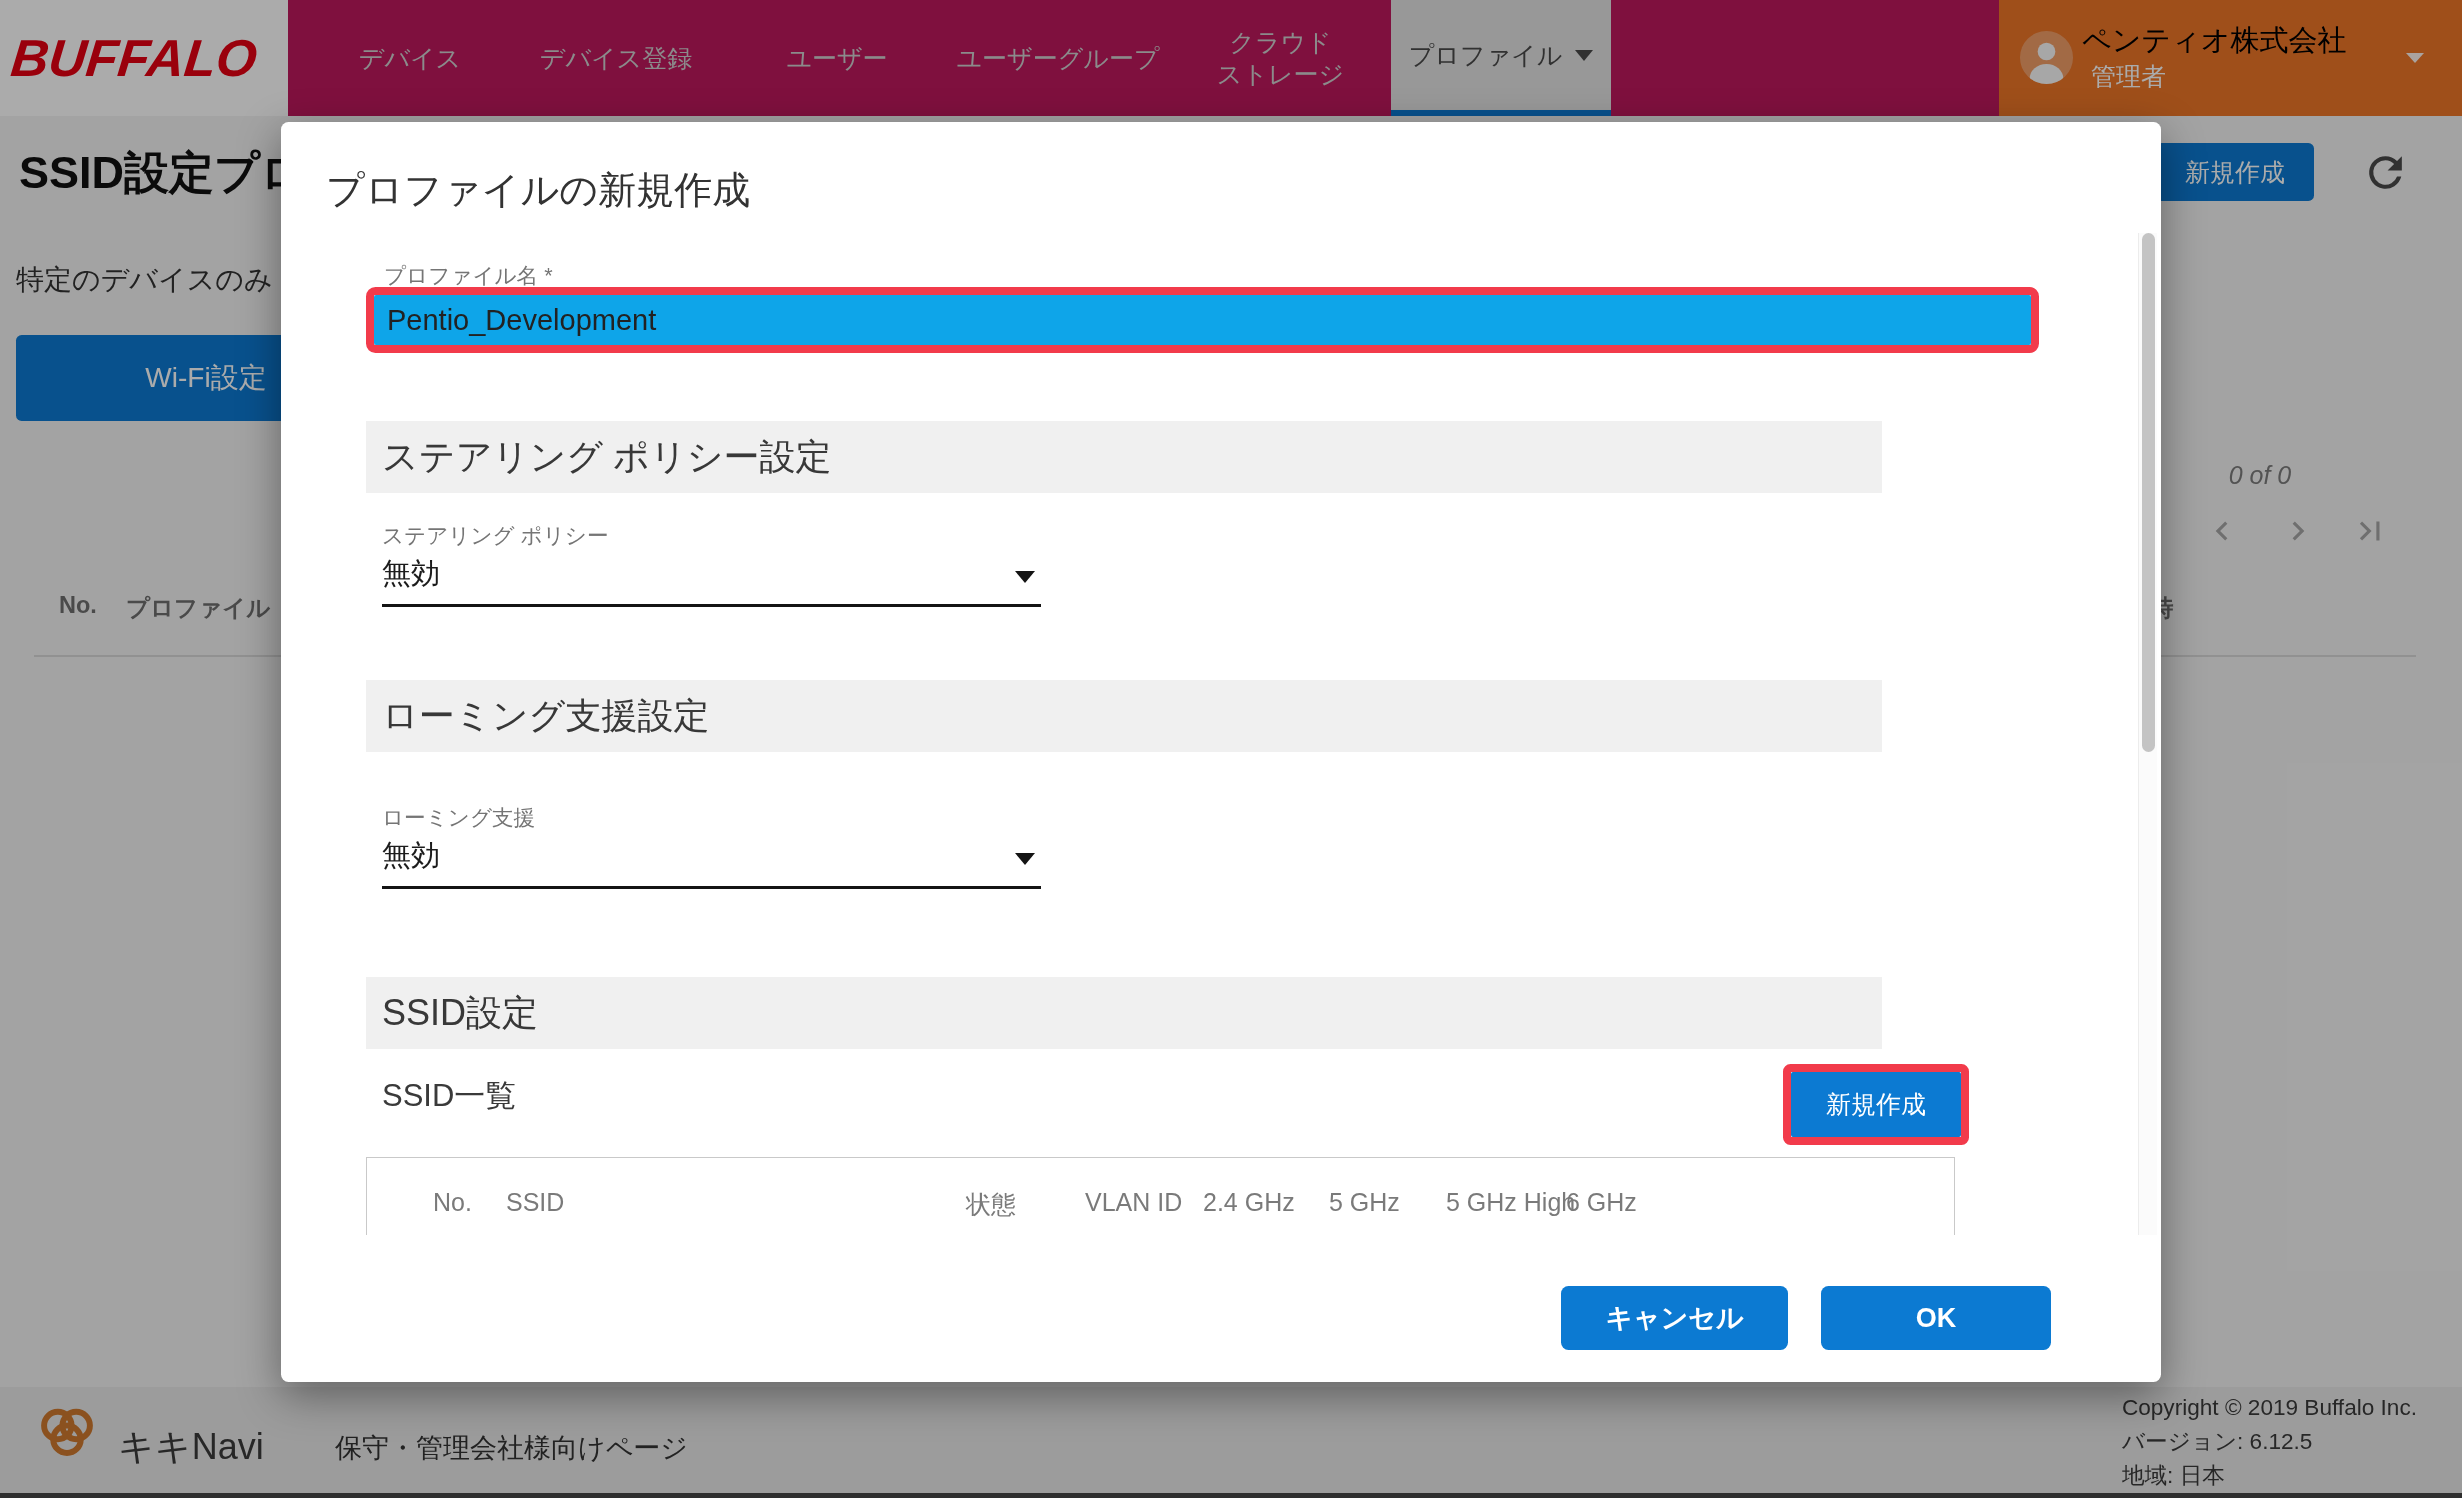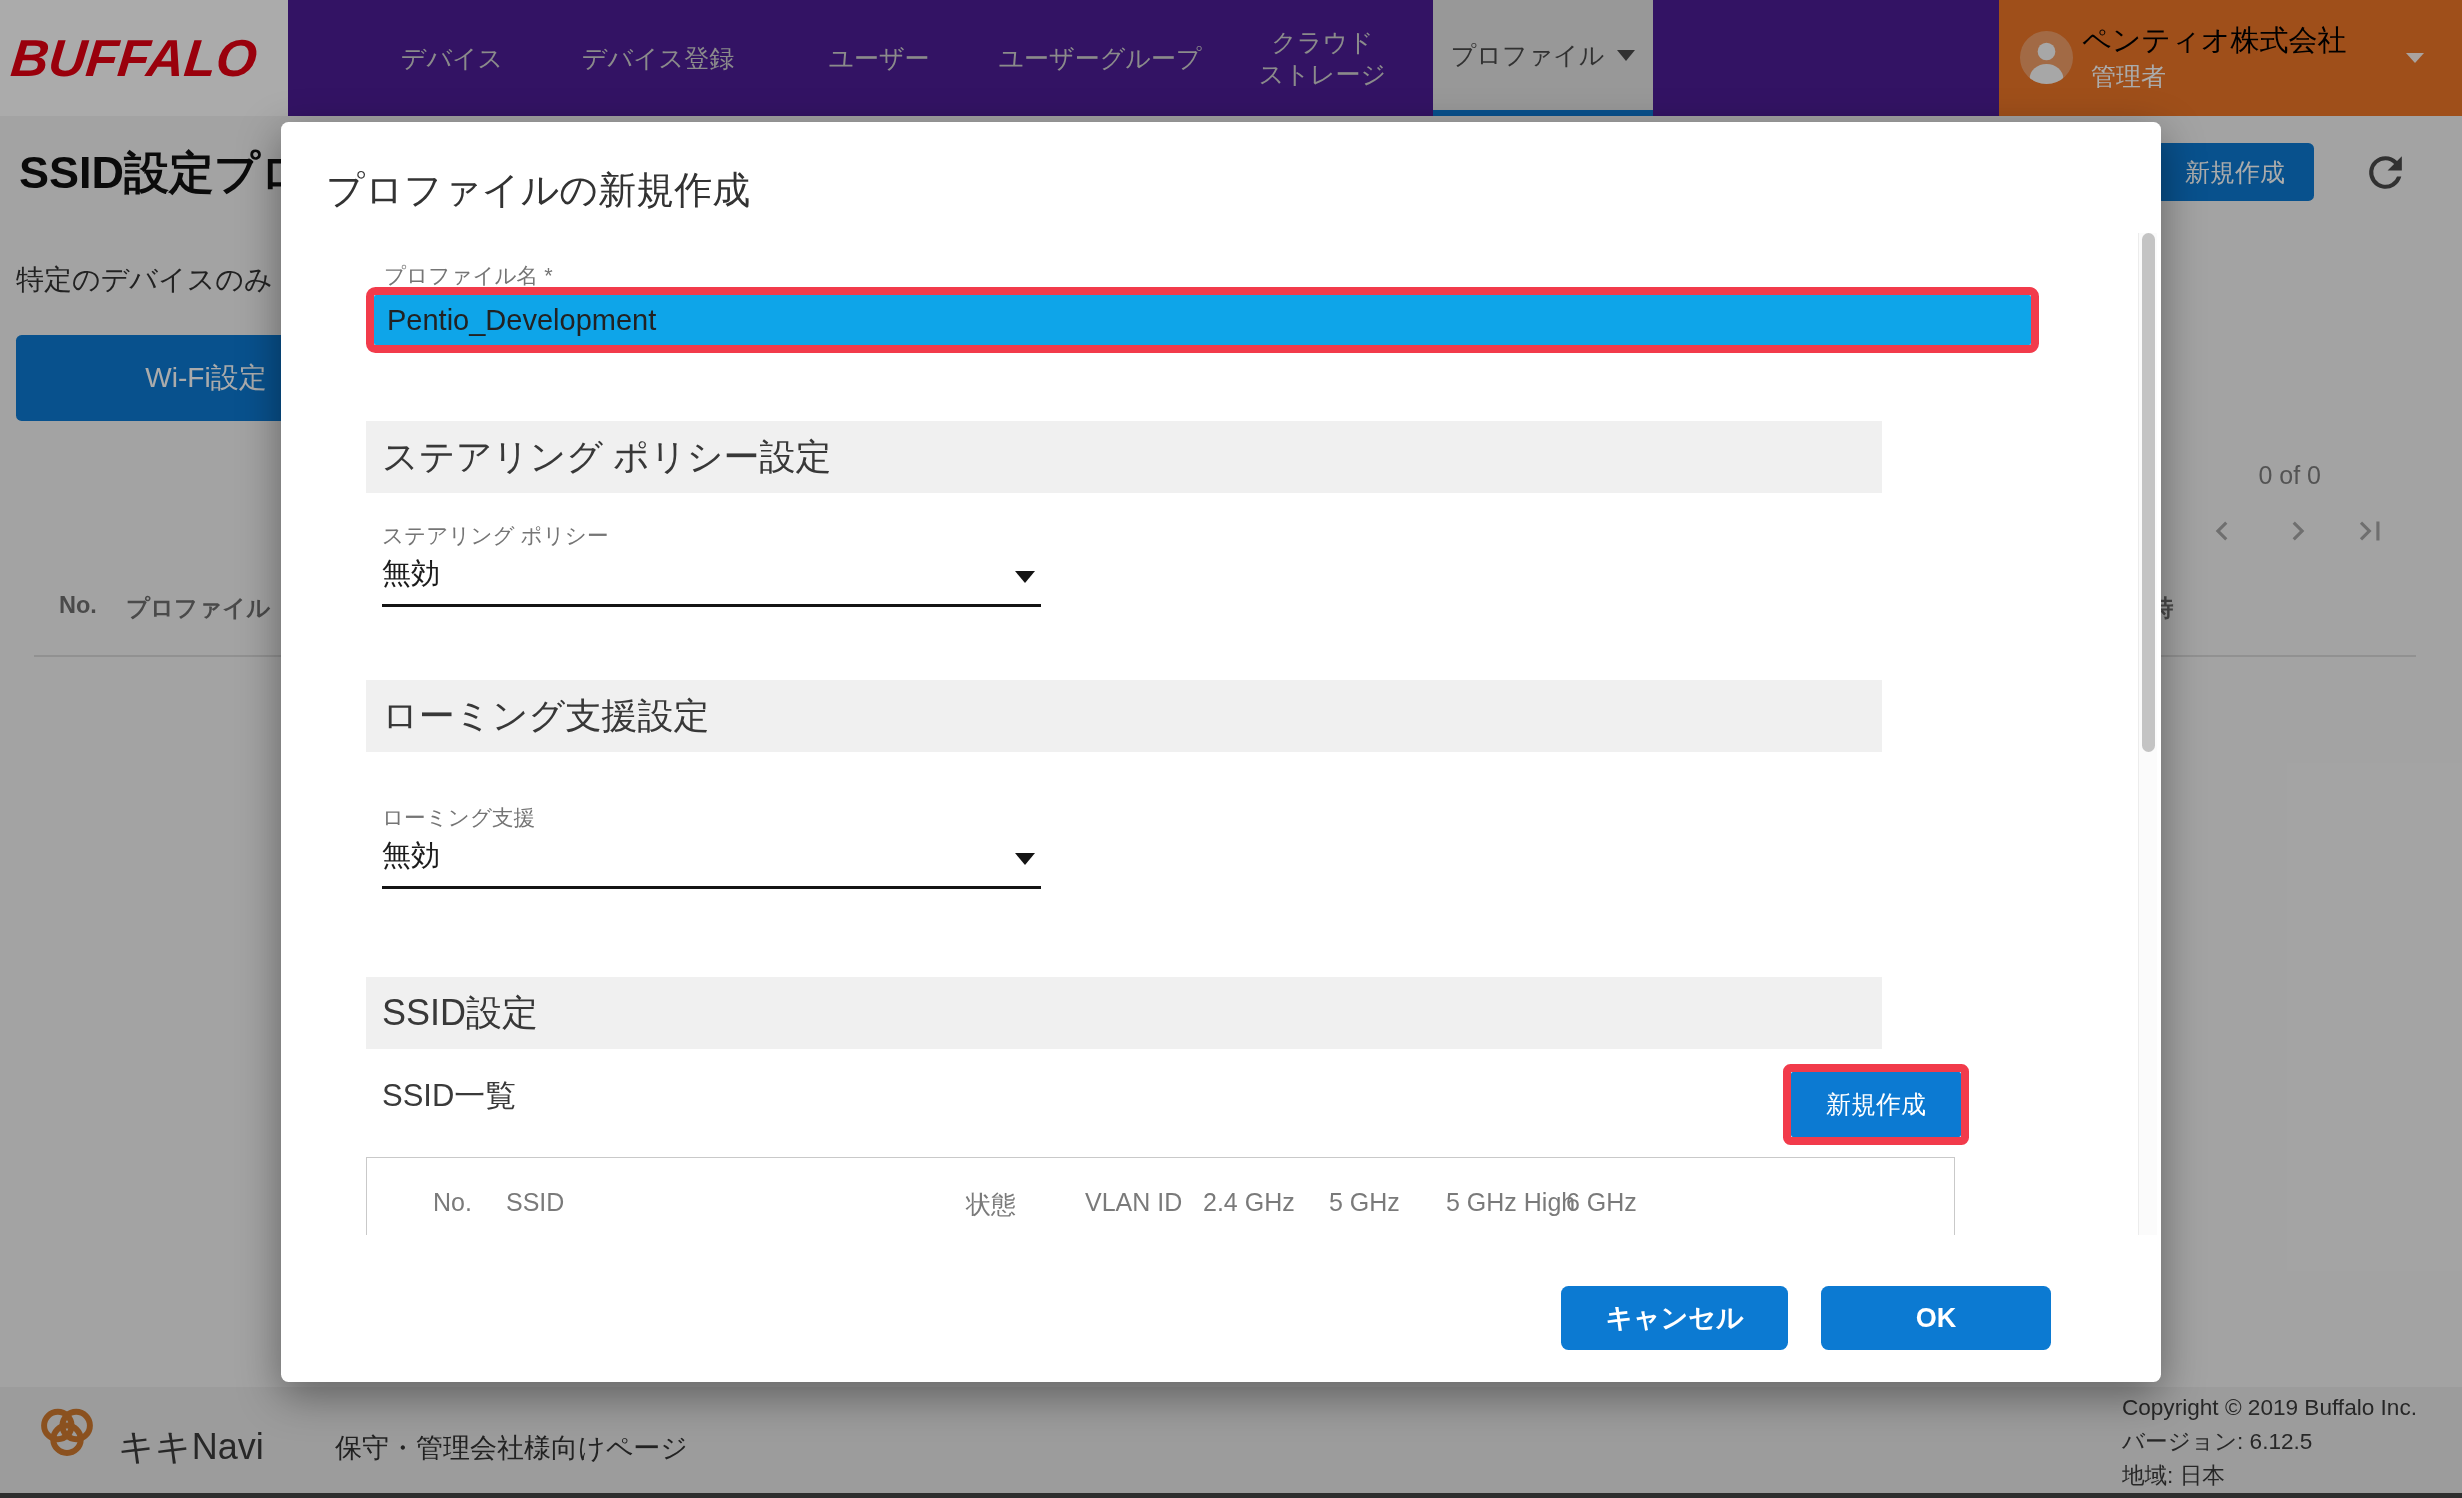--- a/index.html
+++ b/index.html
@@ -11,22 +11,22 @@
     -webkit-font-smoothing:antialiased;
   }
   .nowrap { white-space:nowrap; }
 
   
   .topnav { position:absolute; top:0; left:0; width:2462px; height:116px; z-index:1; }
   .brand-box { position:absolute; left:0; top:0; width:288px; height:116px; background:#ffffff;
                display:flex; align-items:center; }
   .brand-logo { font-size:52px; font-weight:800; font-style:italic; color:#e60012;
                 letter-spacing:0px; padding-left:11.3px; transform:skewX(-6deg); }
-  .nav-menu { position:absolute; left:288px; top:0; width:2054px; height:116px; background:#4c1d95;
-              display:flex; align-items:stretch; padding-left:70px; }
+  .nav-menu { position:absolute; left:288px; top:0; width:2054px; height:116px; background:#be185d;
+              display:flex; align-items:stretch; padding-left:28px; }
   .nav-item { display:flex; flex-direction:column; align-items:center; justify-content:center;
               color:#cfcfcf; font-size:25px; line-height:32px; cursor:pointer; }
   .nav-item.w1{width:188px}.nav-item.w2{width:224px}.nav-item.w3{width:224px}
   .nav-item.w4{width:218px}.nav-item.w5{width:224px}.nav-item.w6{width:221px}.nav-item.w7{width:220px}
   .nav-item.active { background:#e3e3e3; color:#4a4a4a; border-bottom:6.6px solid #0c7ad2; }
   .nav-item.active .row { display:flex; align-items:center; gap:13px; }
   .tri { width:0; height:0; border-left:9.4px solid transparent; border-right:9.4px solid transparent; }
   .tri.dark { border-top:11.3px solid #4a4a4a; }
   .tri.light { border-top:10.3px solid rgba(255,255,255,.92); }
   .tri.black { border-left:10.3px solid transparent; border-right:10.3px solid transparent; border-top:12.2px solid #141414; }
@@ -44,22 +44,22 @@
   .page-subtitle { position:absolute; left:16px; top:261px; width:266px; overflow:hidden;
                    font-size:28px; color:#333; white-space:nowrap; }
   .wifi-tab { position:absolute; left:16px; top:335px; width:380px; height:86px; background:#0c7ad2;
               border-radius:5.6px; color:#fff; font-size:28px; display:flex; align-items:center; justify-content:center; }
   .bg-col { position:absolute; top:592px; font-size:23.5px; font-weight:600; color:#6f6f6f; }
   .bg-col.no { left:59px; } .bg-col.prof { left:126px; } .bg-col.partial { left:2150px; }
   .bg-divider { position:absolute; left:34px; top:655px; width:2382px; height:1.9px; background:#d9d9d9; }
   .bg-create { position:absolute; left:2156px; top:143px; width:158px; height:58px; background:#0c7ad2;
                border-radius:5.6px; color:#fff; font-size:25px; display:flex; align-items:center; justify-content:center; }
   .refresh { position:absolute; left:2361px; top:148px; width:49px; height:49px; }
-  .pg-label { position:absolute; left:2199px; top:461px; width:122px; text-align:right;
-              font-size:25px; color:#7d7d7d; }
+  .pg-label { position:absolute; left:2199px; top:461px; width:122px; text-align:center;
+              font-size:25px; color:#7d7d7d;font-style:italic; }
   .pg-icon { position:absolute; top:512px; width:38px; height:38px; }
   .pg-icon.prev{ left:2203px; } .pg-icon.next{ left:2279px; } .pg-icon.last{ left:2351px; }
 
   
   .footer { position:absolute; left:0; top:1387px; width:2462px; height:111px; background:#e9e9e9; z-index:1; }
   .footer-logo { position:absolute; left:34px; top:11.3px; width:66px; height:66px; }
   .footer-brand { position:absolute; left:118px; top:36px; font-size:36px; color:#3b3b3b; }
   .footer-tagline { position:absolute; left:335px; top:43px; font-size:27px; color:#333; }
   .footer-right { position:absolute; right:45px; top:3.8px; text-align:left; font-size:22.6px;
                   line-height:34px; color:#3b3b3b; }

